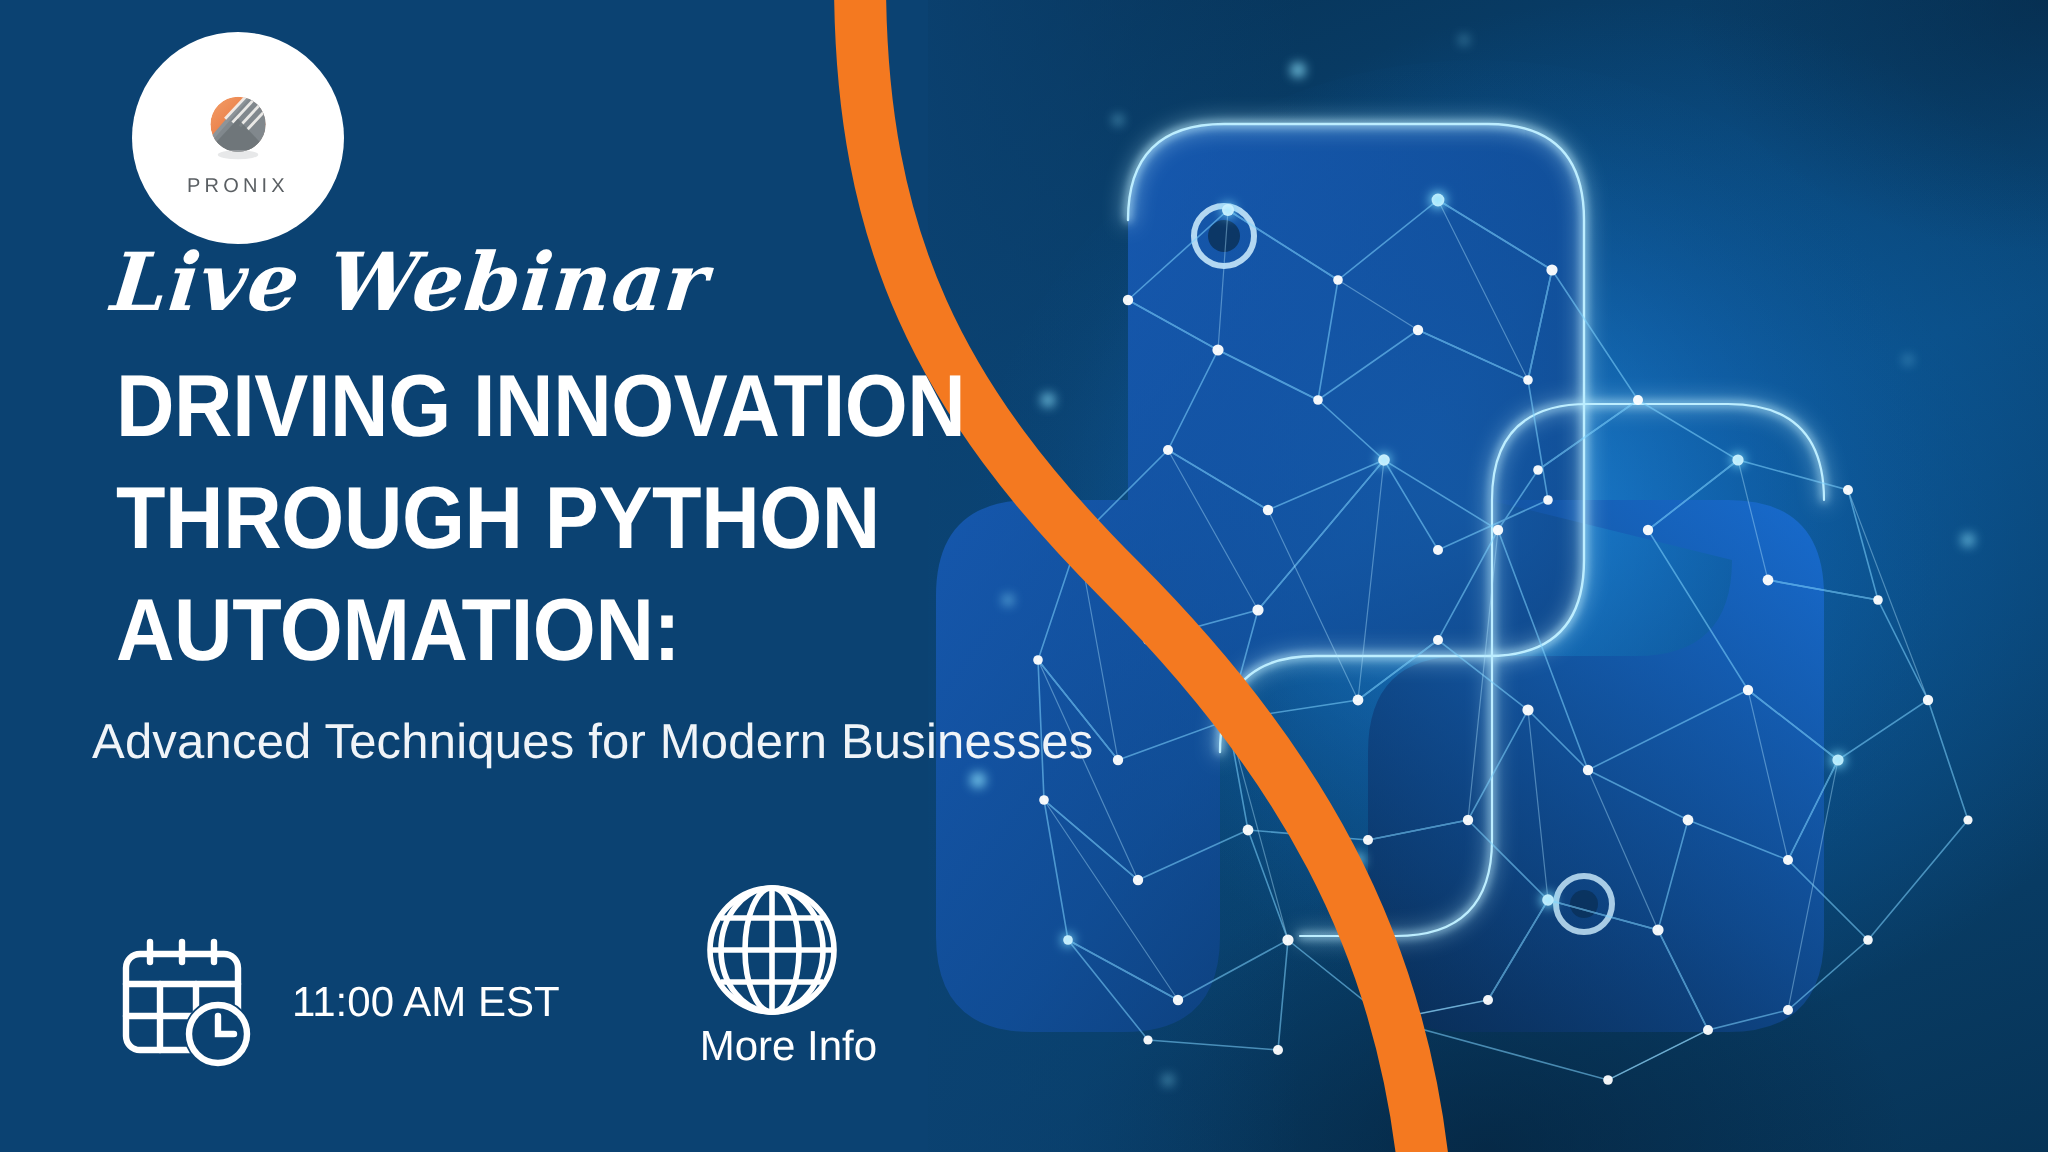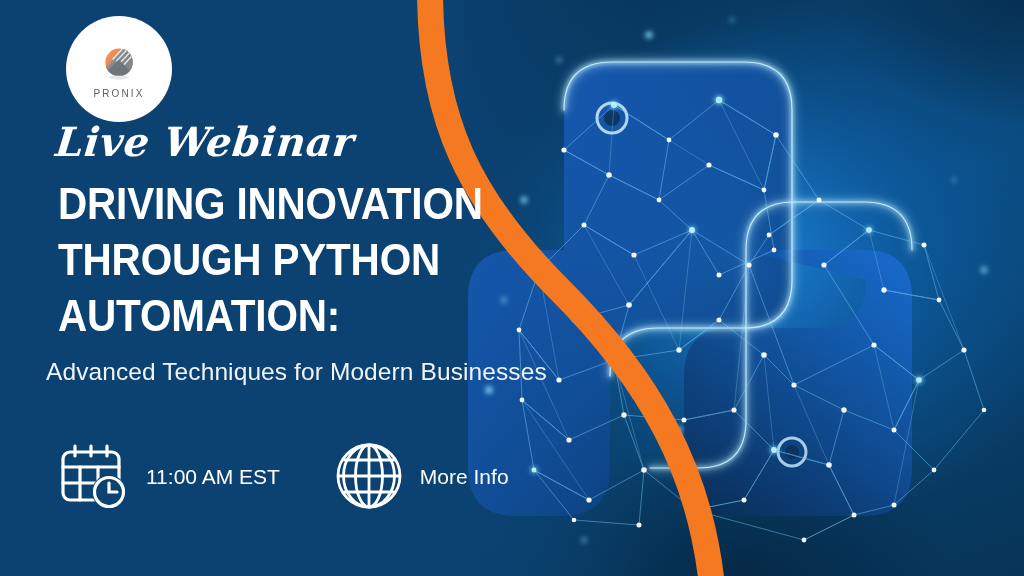--- a/index.html
+++ b/index.html
@@ -114,24 +114,24 @@
     font-size: 24.5px;
     font-weight: 400;
     letter-spacing: 0.1px;
   }
 
   
   .info-row {
     position: absolute;
     left: 58px; top: 440px;
     display: flex;
-    align-items: center;
+    align-items: flex-end;
   }
   .info-item { display: flex; align-items: center; }
-  .info-item + .info-item { margin-left: 54px; }
+  .info-item + .info-item { margin-left: 54px; flex-direction: column; }
   .info-icon { flex: none; }
   .info-text {
     margin-left: 16px;
     color: #ffffff;
     font-size: 21px;
     line-height: 27px;
     white-space: nowrap;
   }
   .info-text span { display: block; }
 </style>

